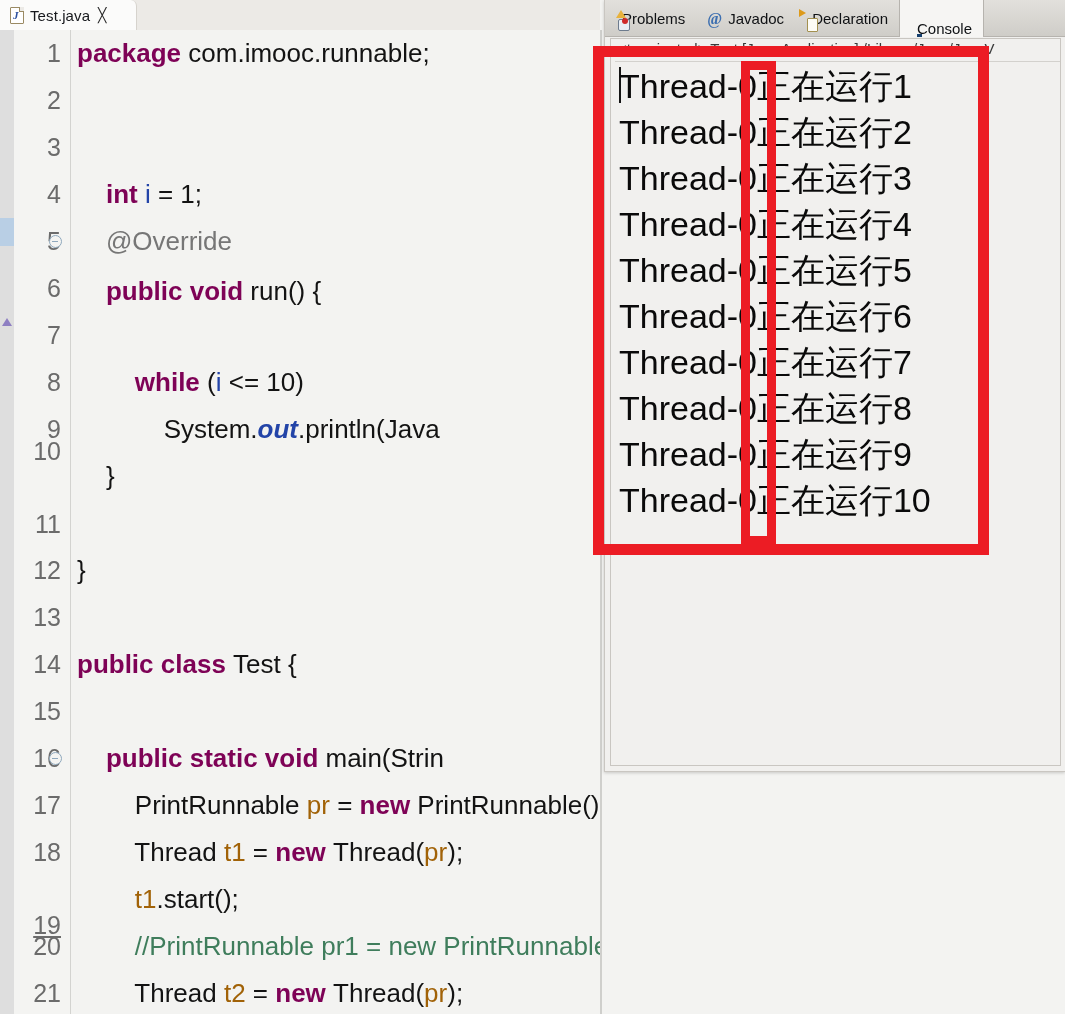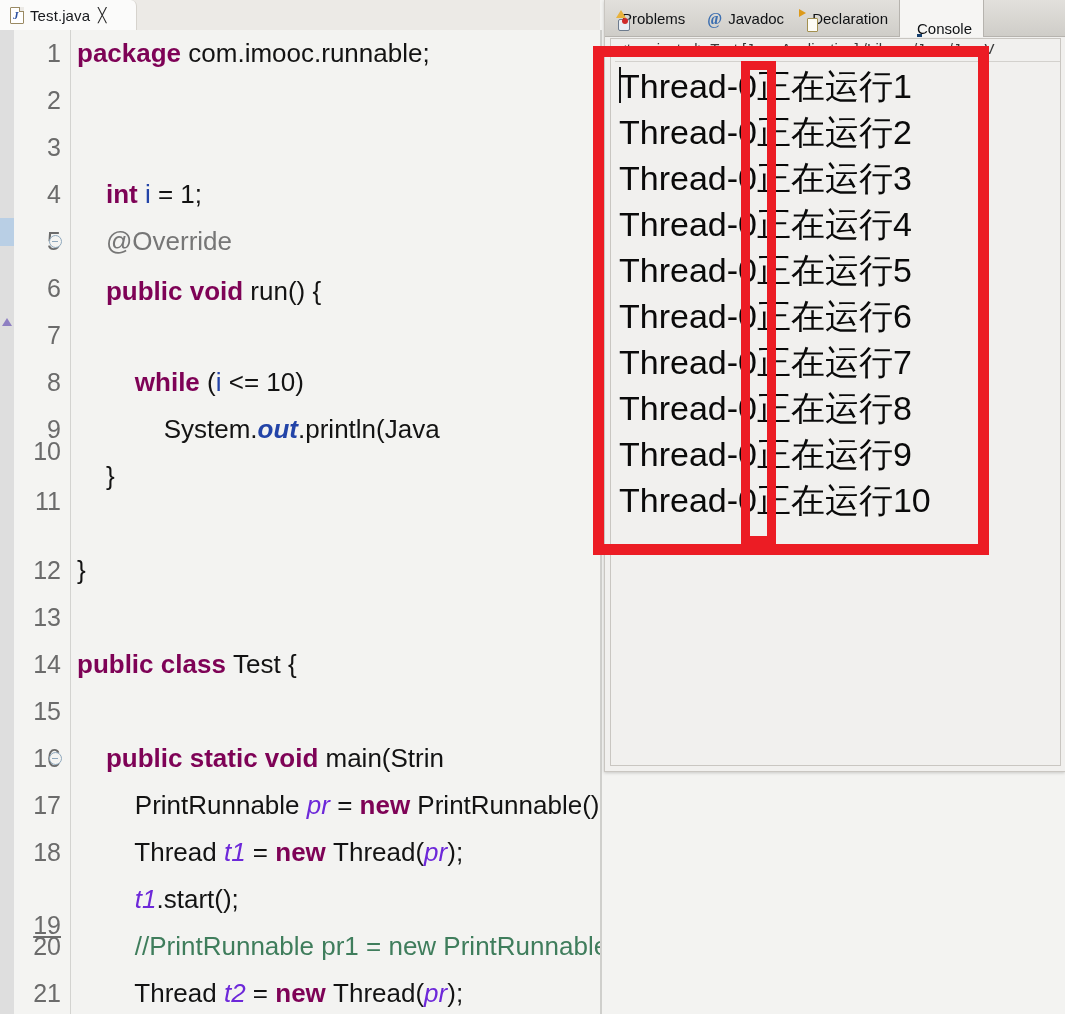--- a/index.html
+++ b/index.html
@@ -49,21 +49,21 @@
   #code{position:absolute;left:71px;top:30px;width:530px;height:984px;background:#f3f3f1;overflow:hidden;}
   #code .cl{position:absolute;left:6px;white-space:pre;font-size:26px;line-height:47px;height:47px;
      color:#1b1b1b;font-family:"Liberation Sans",sans-serif;}
   #curline-hl{position:absolute;left:71px;top:601px;width:530px;height:45px;background:#dbe3ec;}
   #editor-vline{position:absolute;left:600px;top:30px;width:2px;height:984px;background:#cfcfcc;}
 
   .kw{color:#7e0256;font-weight:700;}
   .fld{color:#2344a8;}
   .stfld{color:#2344a8;font-style:italic;font-weight:700;}
   .cmt{color:#3f7d5c;}
-  .loc{color:#6d28d9;font-style:italic;}
+  .loc{color:#a16207;}
   .pln{color:#131313;}
   .ann{color:#767676;}
 
   
   #console-view{position:absolute;left:604px;top:0;width:461px;height:772px;
      background:#f1f0ee;border-left:1px solid #c9c6c1;border-bottom:1px solid #c9c6c1;
      box-shadow:0 1px 3px rgba(0,0,0,.18);box-sizing:border-box;}
   #view-tabbar{position:absolute;left:0;top:0;width:461px;height:37px;
      background:linear-gradient(#e2e0dc,#cfcdc8);border-bottom:1px solid #b6b3ae;box-sizing:border-box;
      display:flex;align-items:center;}
@@ -128,21 +128,21 @@
       <div class="ln" style="top: 0px;">1</div>
       <div class="ln" style="top: 47px;">2</div>
       <div class="ln" style="top: 94px;">3</div>
       <div class="ln" style="top: 141px;">4</div>
       <div class="ln" style="top: 188px;">5<span class="fold" style="top: 17px;"></span></div>
       <div class="ln" style="top: 235px;">6</div>
       <div class="ln" style="top: 282px;">7</div>
       <div class="ln" style="top: 329px;">8</div>
       <div class="ln" style="top: 376px;">9</div>
       <div class="ln" style="top: 398px;">10</div>
-      <div class="ln" style="top: 448px;">11</div>
+      <div class="ln" style="top: 471px;">11</div>
       <div class="ln" style="top: 517px;">12</div>
       <div class="ln" style="top: 564px;">13</div>
       <div class="ln" style="top: 611px;">14</div>
       <div class="ln" style="top: 658px; margin-left: 16px;">15</div>
       <div class="ln" style="top: 705px;">16<span class="fold" style="top: 17px;"></span></div>
       <div class="ln" style="top: 752px;">17</div>
       <div class="ln" style="top: 799px;">18</div>
       <div class="ln" style="top: 872px; text-decoration: underline;">19</div>
       <div class="ln" style="top: 893px;">20</div>
       <div class="ln" style="top: 940px;">21</div>

